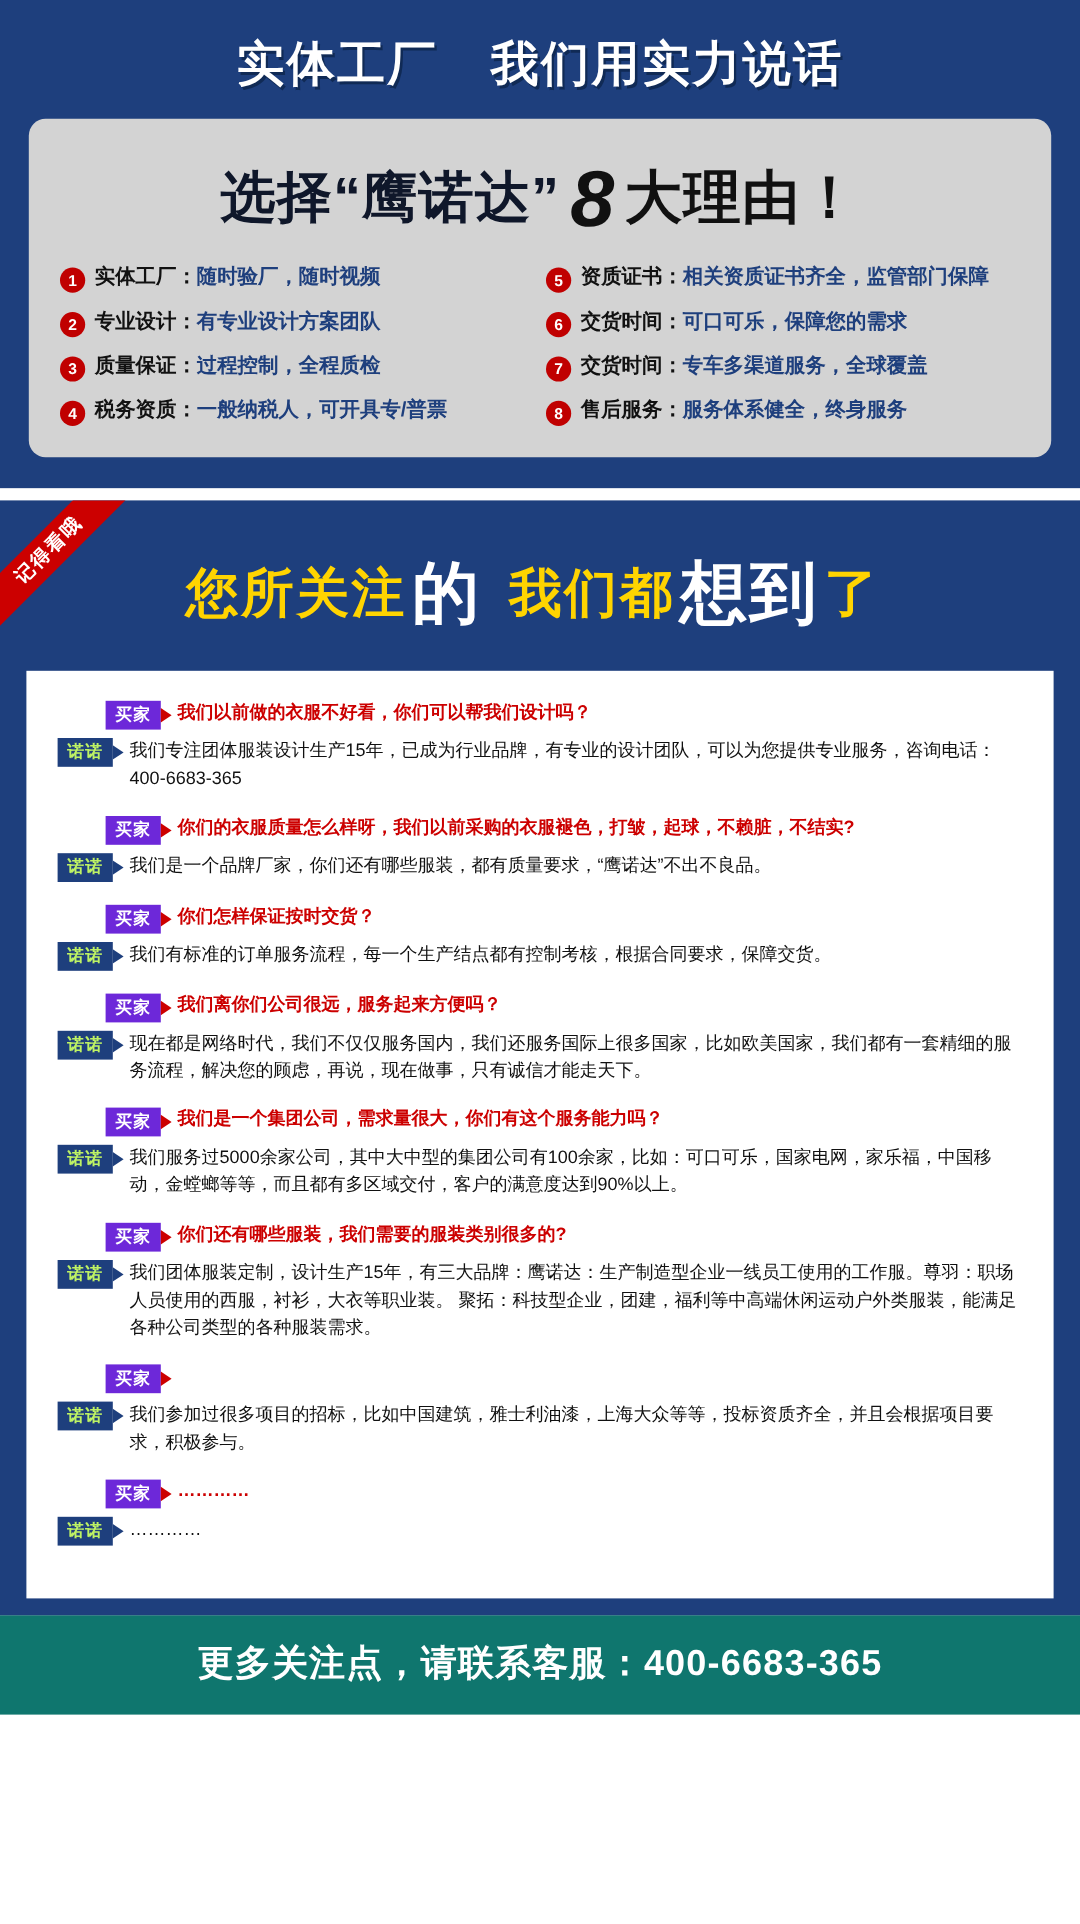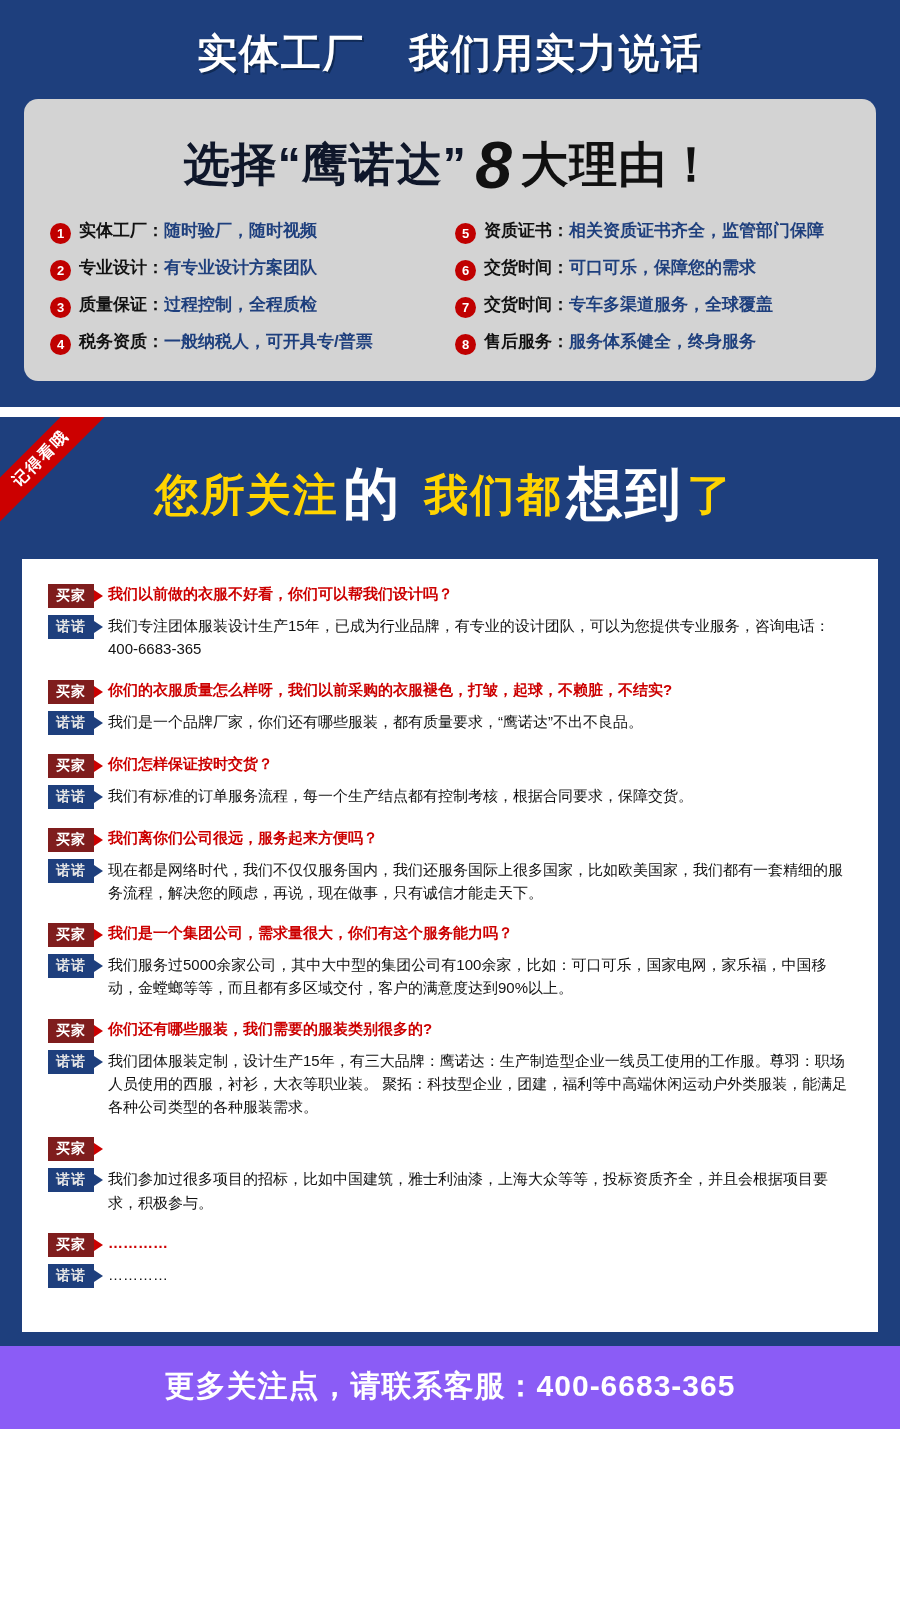--- a/index.html
+++ b/index.html
@@ -159,39 +159,39 @@
   .tag::after {
     content: "";
     position: absolute;
     right: -9px;
     top: 50%;
     transform: translateY(-50%);
     border-top: 6px solid transparent;
     border-bottom: 6px solid transparent;
     border-left: 9px solid currentColor;
   }
-  .tag-buyer { background: #7f1d1d; color: #cc0000; }
+  .tag-buyer { background: #6d28d9; color: #cc0000; margin-left: 40px; }
   .tag-buyer span { color: #ffffff; }
   .tag-rep { background: #1e3f7d; color: #1e3f7d; }
-  .tag-rep span { color: #e5e5e5; }
+  .tag-rep span { color: #bef264; }
 
   .q-text {
     color: #cc0000;
     font-size: 15px;
     line-height: 1.45;
     font-weight: bold;
   }
   .a-text {
     color: #111111;
     font-size: 15px;
     line-height: 1.55;
   }
 
   .footer-bar {
-    background: #8b5cf6;
+    background: #0f766e;
     text-align: center;
     padding: 20px 0 22px 0;
     color: #ffffff;
     font-size: 30px;
     font-weight: bold;
     letter-spacing: 1px;
   }
 </style>
 </head>
 <body>

